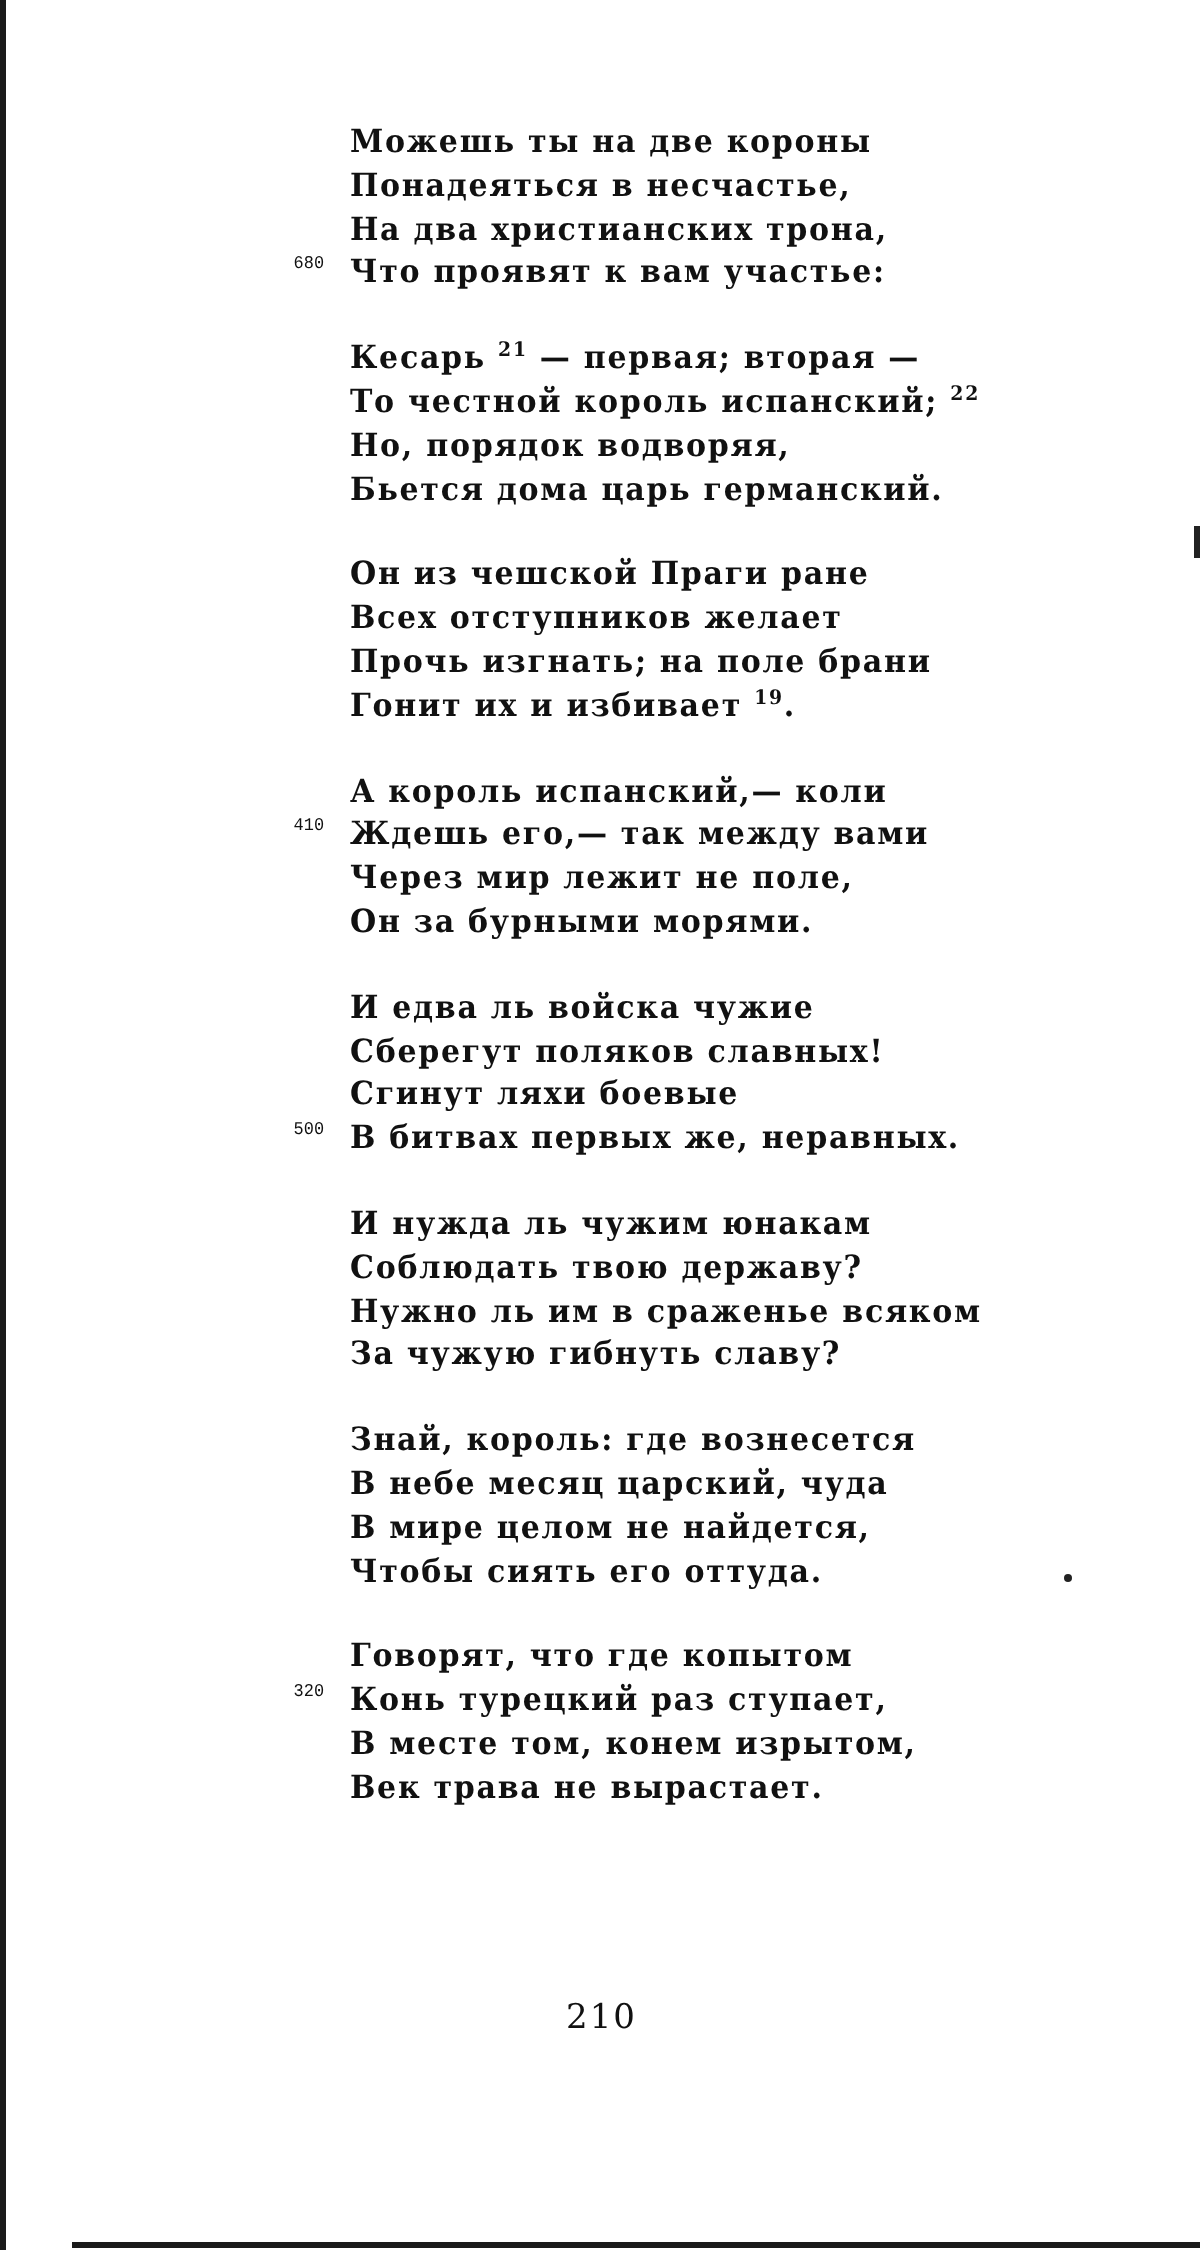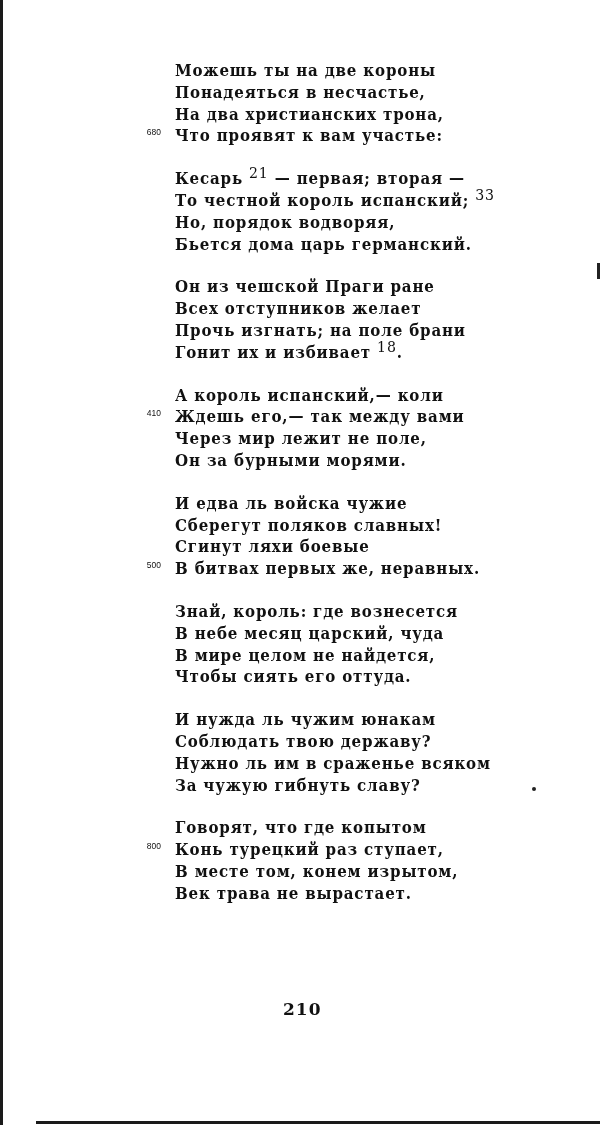--- a/index.html
+++ b/index.html
@@ -65,37 +65,37 @@
       letter-spacing: 0.9px;
       white-space: nowrap;
       font-weight: bold;
       transform: scaleX(0.94);
       transform-origin: left center;
     }
     .lineno {
       position: absolute;
       left: -30px;
       top: -3px;
-      font-family: Liberation Sans, sans-serif;
+      font-family: Liberation Mono, monospace;
       font-size: 9px;
       font-weight: normal;
       letter-spacing: 0;
     }
     sup.note {
-      font-size: 15px;
+      font-size: 10px;
       vertical-align: 6px;
       line-height: 0;
-      font-weight: normal;
+      font-weight: bold;
     }
     .page-number {
       position: absolute;
       left: 283px;
       top: 999px;
       font-size: 17px;
-      font-weight: bold;
+      font-weight: normal;
       letter-spacing: 1px;
     }
   </style>
 </head>
 <body>
 
 <div class="left-edge"></div>
 <div class="bottom-edge"></div>
 <div class="right-mark"></div>
 <div class="speck"></div>
@@ -104,63 +104,63 @@
 
   <div class="stanza">
     <div class="line"><span>Можешь ты на две короны</span></div>
     <div class="line"><span>Понадеяться в несчастье,</span></div>
     <div class="line"><span>На два христианских трона,</span></div>
     <div class="line"><span class="lineno">680</span><span>Что проявят к вам участье:</span></div>
   </div>
 
   <div class="stanza">
     <div class="line"><span>Кесарь</span> <sup class="note">21</sup><span> — первая;  вторая —</span></div>
-    <div class="line"><span>То честной король испанский;</span> <sup class="note">33</sup></div>
+    <div class="line"><span>То честной король испанский;</span> <sup class="note">22</sup></div>
     <div class="line"><span>Но, порядок водворяя,</span></div>
     <div class="line"><span>Бьется дома царь германский.</span></div>
   </div>
 
   <div class="stanza">
     <div class="line"><span>Он из чешской Праги ране</span></div>
     <div class="line"><span>Всех отступников желает</span></div>
     <div class="line"><span>Прочь изгнать; на поле брани</span></div>
-    <div class="line"><span>Гонит их и избивает</span> <sup class="note">18</sup><span>.</span></div>
+    <div class="line"><span>Гонит их и избивает</span> <sup class="note">19</sup><span>.</span></div>
   </div>
 
   <div class="stanza">
     <div class="line"><span>А король испанский,— коли</span></div>
     <div class="line"><span class="lineno">410</span><span>Ждешь его,— так между вами</span></div>
     <div class="line"><span>Через мир лежит не поле,</span></div>
     <div class="line"><span>Он за бурными морями.</span></div>
   </div>
 
 
   <div class="stanza">
     <div class="line"><span>И едва ль войска чужие</span></div>
     <div class="line"><span>Сберегут поляков славных!</span></div>
     <div class="line"><span>Сгинут ляхи боевые</span></div>
     <div class="line"><span class="lineno">500</span><span>В битвах первых же, неравных.</span></div>
   </div>
 
   <div class="stanza">
+    <div class="line"><span>И нужда ль чужим юнакам</span></div>
+    <div class="line"><span>Соблюдать твою державу?</span></div>
+    <div class="line"><span>Нужно ль им в сраженье всяком</span></div>
+    <div class="line"><span>За чужую гибнуть славу?</span></div>
+  </div>
+
+  <div class="stanza">
     <div class="line"><span>Знай, король: где вознесется</span></div>
     <div class="line"><span>В небе месяц царский, чуда</span></div>
     <div class="line"><span>В мире целом не найдется,</span></div>
     <div class="line"><span>Чтобы сиять его оттуда.</span></div>
   </div>
 
   <div class="stanza">
-    <div class="line"><span>И нужда ль чужим юнакам</span></div>
-    <div class="line"><span>Соблюдать твою державу?</span></div>
-    <div class="line"><span>Нужно ль им в сраженье всяком</span></div>
-    <div class="line"><span>За чужую гибнуть славу?</span></div>
-  </div>
-
-  <div class="stanza">
     <div class="line"><span>Говорят, что где копытом</span></div>
-    <div class="line"><span class="lineno">800</span><span>Конь турецкий раз ступает,</span></div>
+    <div class="line"><span class="lineno">320</span><span>Конь турецкий раз ступает,</span></div>
     <div class="line"><span>В месте том, конем изрытом,</span></div>
     <div class="line"><span>Век трава не вырастает.</span></div>
   </div>
 
 </div>
 
 <div class="page-number">210</div>
 
 </body></html>

